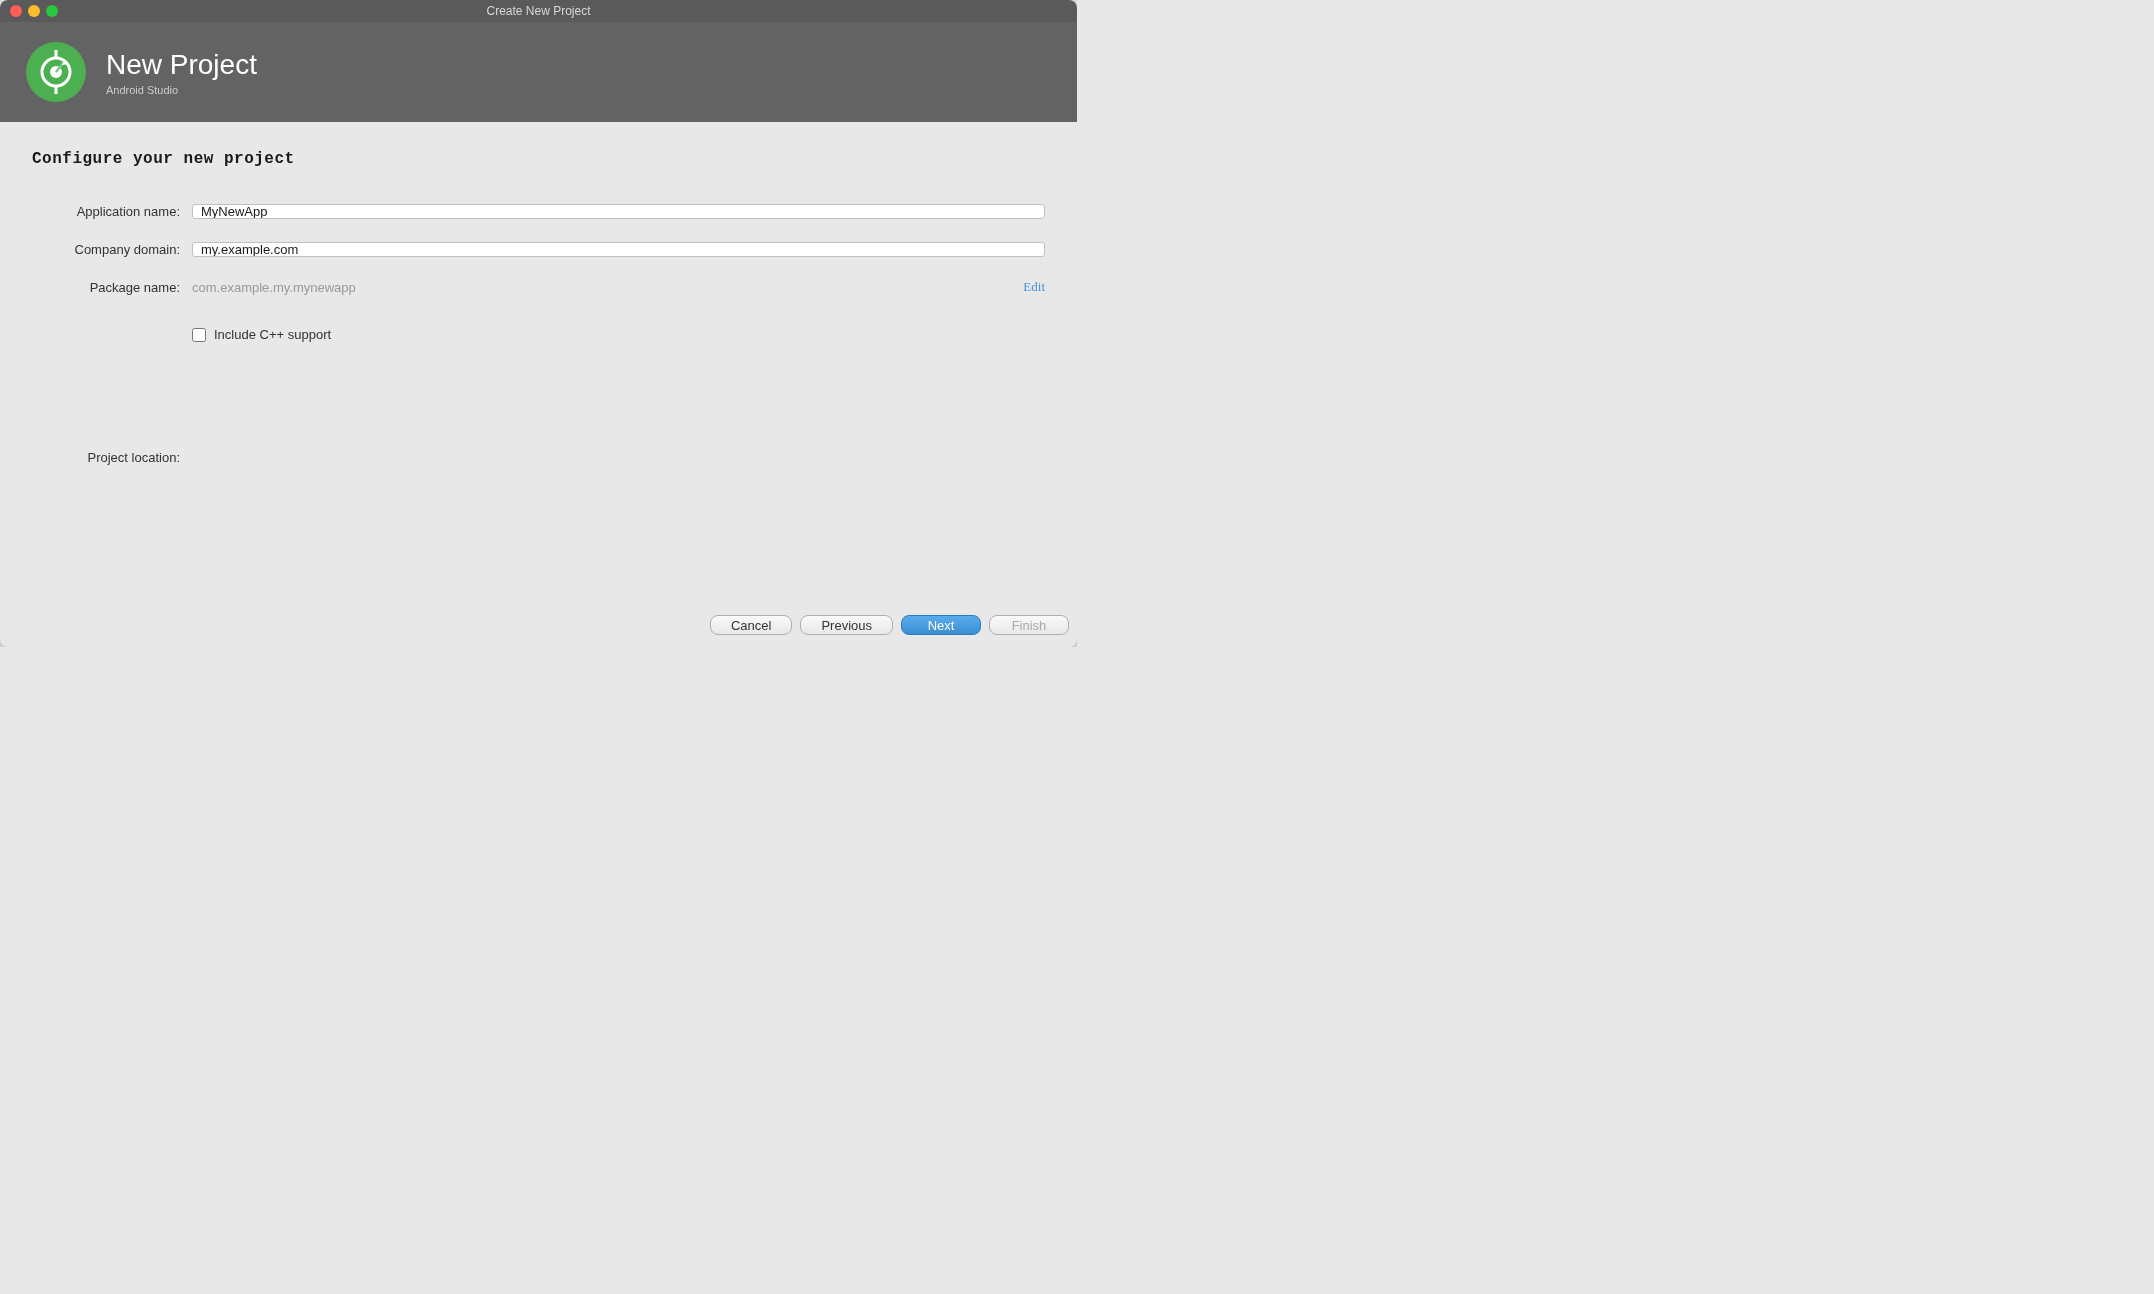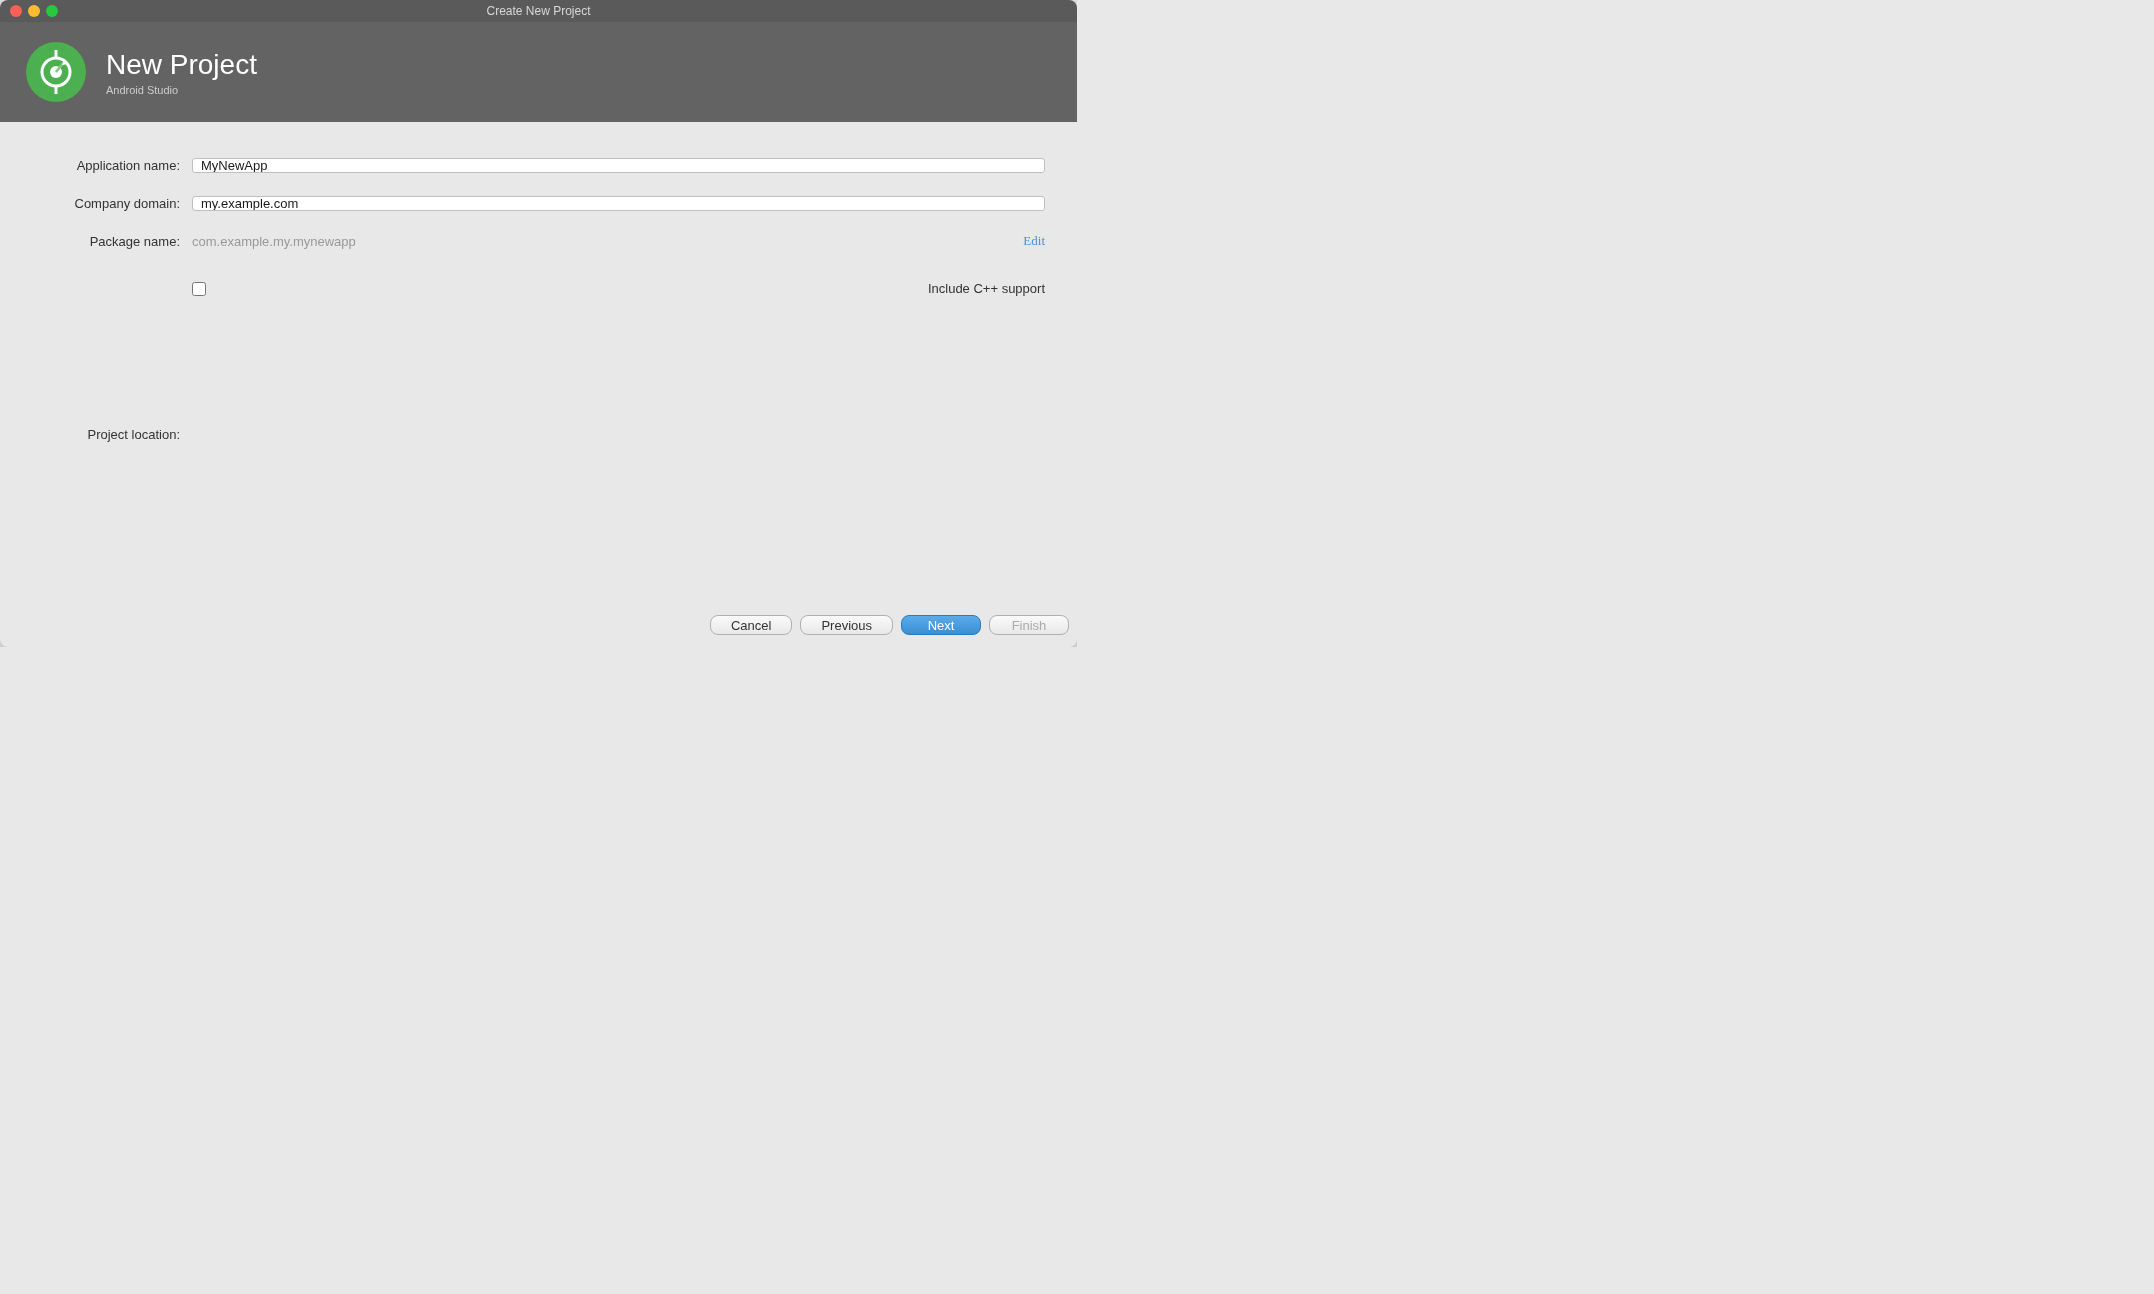--- a/index.html
+++ b/index.html
@@ -161,21 +161,20 @@
       text-decoration: none;
       margin-right: 0;
       font-family: Liberation Serif, serif;
     }
 
     .checkbox-row {
       display: flex;
       align-items: center;
       margin-left: 160px;
       margin-bottom: 8px;
-      justify-content: space-between;
     }
 
     .checkbox-row input[type="checkbox"] {
       width: 14px;
       height: 14px;
       margin-right: 8px;
       cursor: pointer;
     }
 
     .checkbox-label {
@@ -302,20 +301,21 @@
         <polygon points="28,10 32,14 26,15" fill="white"></polygon>
       </g>
     </svg>
     <div class="header-text">
       <h1>New Project</h1>
       <p>Android Studio</p>
     </div>
   </div>
 
   <div class="content">
+    <div class="section-title">Configure your new project</div>
 
     <div class="form-area">
 
       <div class="form-row">
         <label class="form-label">Application name:</label>
         <input type="text" class="form-input" value="MyNewApp" style="">
       </div>
 
       <div class="form-row">
         <label class="form-label">Company domain:</label>

